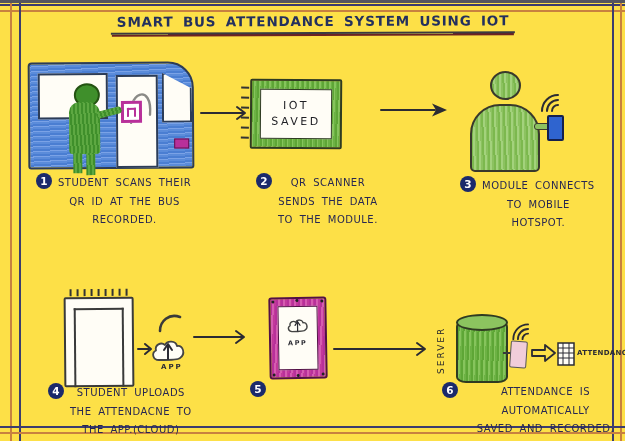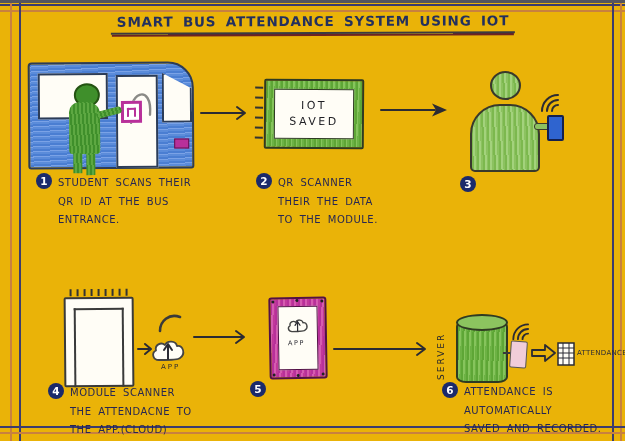--- a/index.html
+++ b/index.html
@@ -1,17 +1,17 @@
 <!DOCTYPE html>
 <html><head>
 <meta charset="utf-8">
 <style>
   html,body{margin:0;padding:0;background:#9a9aa0;}
-  .page{position:relative;width:625px;height:441px;background:#eab308;overflow:hidden;
-        font-family:"DejaVu Sans",sans-serif;color:#2a2a4e;}
+  .page{position:relative;width:625px;height:441px;background:#fde047;overflow:hidden;
+        font-family:"DejaVu Sans",sans-serif;color:#2a2a4e;text-align:center;}
   .photo-edge{position:absolute;left:0;top:0;width:625px;height:3px;background:#55555e;z-index:3;}
   .bl{position:absolute;z-index:0;}
   .bl.h{left:-6px;right:-6px;height:2px;}
   .bl.v{top:-6px;bottom:-6px;width:2px;}
   .bl.orange{background:#c8813f;}
   .bl.navy{background:#3c3c6e;}
 
   .title{position:absolute;left:50%;top:13px;transform:translateX(-50%) rotate(-0.2deg);
          font-size:13.5px;font-weight:bold;letter-spacing:0.8px;word-spacing:4px;color:#23305e;
          padding:0 6px 3px 6px;border-bottom:2px solid #3a3a40;box-shadow:0 3px 0 -1px #6e2222;
@@ -37,21 +37,21 @@
   .dot{position:absolute;width:3px;height:3px;border-radius:50%;background:#222;}
 
   .module-text{position:absolute;inset:0;display:flex;flex-direction:column;align-items:center;
                justify-content:center;font-size:11px;letter-spacing:2.5px;line-height:1.5;color:#1f1f24;}
   .scanner{position:absolute;border:3px solid #b8309a;background:#fff;}
   .scanner::after{content:"";position:absolute;left:3px;top:4px;width:5px;height:7px;
                   border:2px solid #b8309a;border-bottom:none;}
 
   .vtext{position:absolute;writing-mode:vertical-rl;transform:rotate(180deg);
          font-size:9px;letter-spacing:2px;color:#26262c;z-index:1;}
-  .lbl{position:absolute;color:#2b2b33;z-index:1;}
+  .lbl{position:absolute;color:#2b2b33;z-index:1;font-weight:bold;}
 
   .step{position:absolute;display:flex;gap:6px;z-index:2;}
   .badge{width:16px;height:16px;border-radius:50%;background:#1b2a6b;color:#fff;font-weight:bold;
          font-size:10.5px;display:flex;align-items:center;justify-content:center;flex-shrink:0;
          margin-top:-1px;}
   .step-text{white-space:pre-line;font-size:10px;line-height:1.85;letter-spacing:0.5px;
              word-spacing:3px;color:#272752;}
 </style>
 </head>
 <body>
@@ -89,21 +89,21 @@
       <div class="abs crayon-dgreen" style="left:20px;top:70px;width:9px;height:22px"></div>
     </div>
     <div class="abs" style="right:5px;bottom:24px;width:13px;height:8px;background:#b8309a;border:1px solid #5e1050"></div>
   </div>
 
   <svg class="fig" style="left:200px;top:105px" width="52" height="16" viewBox="0 0 52 16">
     <path class="ink" d="M1 8 H44"></path>
       <path class="ink" d="M37 2 L45 8 L37 14"></path>
   </svg>
 
-  <div class="fig" style="left:264px;top:79px;width:100px;height:70px;transform:rotate(0.4deg)">
+  <div class="fig" style="left:250px;top:79px;width:92px;height:70px;transform:rotate(0.4deg)">
     <div class="abs crayon-green" style="inset:0;border:2px solid #2f3b22;border-radius:2px"></div>
     <div class="abs paper" style="inset:10px;border:1.5px solid #2f3b22">
       <div class="module-text">
         <span>IOT</span>
         <span>SAVED</span>
       </div>
     </div>
     <div class="pin" style="top:8px"></div>
     <div class="pin" style="top:18px"></div>
     <div class="pin" style="top:28px"></div>
@@ -126,30 +126,33 @@
       <path class="ink" d="M12 24 A16 16 0 0 1 28 8"></path>
       <path class="ink" d="M17 24 A11 11 0 0 1 28 13"></path>
       <path class="ink" d="M22 24 A6 6 0 0 1 28 18"></path>
     </svg>
   </div>
 
   <div class="step" style="left:36px;top:174px;width:180px">
     <span class="badge">1</span>
     <span class="step-text">STUDENT SCANS THEIR
 QR ID AT THE BUS
-ENTRANCE.</span>
+RECORDED.</span>
   </div>
   <div class="step" style="left:256px;top:174px;width:160px">
     <span class="badge">2</span>
     <span class="step-text">QR SCANNER
-THEIR THE DATA
+SENDS THE DATA
 TO THE MODULE.</span>
   </div>
   <div class="step" style="left:460px;top:177px;width:160px">
     <span class="badge">3</span>
+    <span class="step-text">MODULE CONNECTS
+TO MOBILE
+HOTSPOT.</span>
   </div>
 
   <div class="fig" style="left:64px;top:297px;width:70px;height:90px;transform:rotate(-0.5deg)">
     <div class="abs paper" style="inset:0;border:2.5px solid #3a3a3a;border-radius:2px"></div>
     <div class="abs" style="left:10px;right:10px;top:11px;bottom:0;border:2px solid #3a3a3a;border-bottom:none"></div>
     <div class="pin-v" style="left:6px"></div>
     <div class="pin-v" style="left:13px"></div>
     <div class="pin-v" style="left:20px"></div>
     <div class="pin-v" style="left:27px"></div>
     <div class="pin-v" style="left:34px"></div>
@@ -218,21 +221,21 @@
     <path d="M1 6 H14 V1 L24 9 L14 17 V12 H1 Z" fill="none" stroke="#2b2b33" stroke-width="1.8" stroke-linejoin="round"></path>
   </svg>
   <svg class="fig" style="left:557px;top:341px" width="18" height="26" viewBox="0 0 18 26">
     <rect x="1" y="2" width="16" height="22" fill="#fffdf6" stroke="#2b2b33" stroke-width="1.5"></rect>
     <path d="M6 2 V24 M12 2 V24 M1 7 H17 M1 12 H17 M1 17 H17" stroke="#2b2b33" stroke-width="1"></path>
   </svg>
   <div class="lbl" style="left:577px;top:349px;font-size:7px;letter-spacing:0.3px">ATTENDANCE</div>
 
   <div class="step" style="left:48px;top:384px;width:180px">
     <span class="badge">4</span>
-    <span class="step-text">MODULE SCANNER
+    <span class="step-text">STUDENT UPLOADS
 THE ATTENDACNE TO
 THE APP.(CLOUD)</span>
   </div>
   <div class="step" style="left:250px;top:382px;width:170px">
     <span class="badge">5</span>
   </div>
   <div class="step" style="left:442px;top:383px;width:185px">
     <span class="badge">6</span>
     <span class="step-text">ATTENDANCE IS AUTOMATICALLY
 SAVED AND RECORDED.</span>

